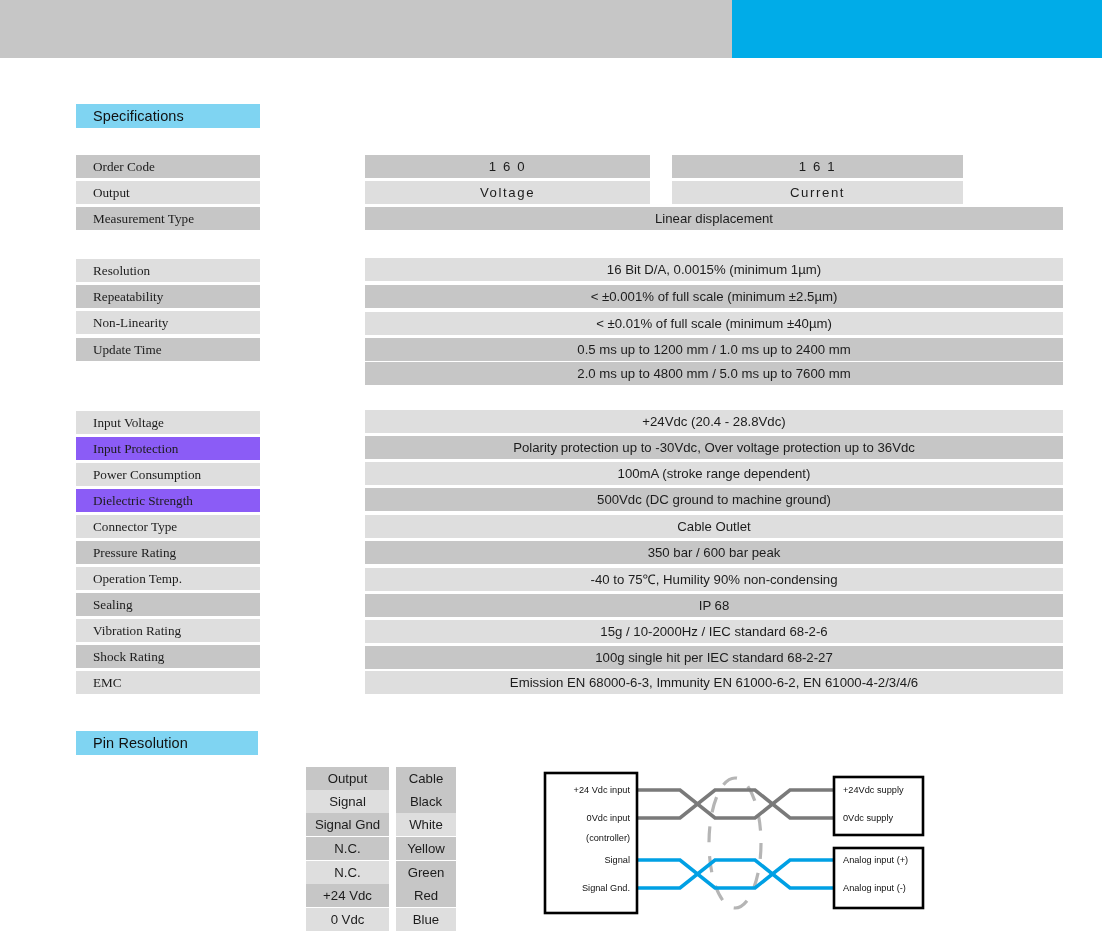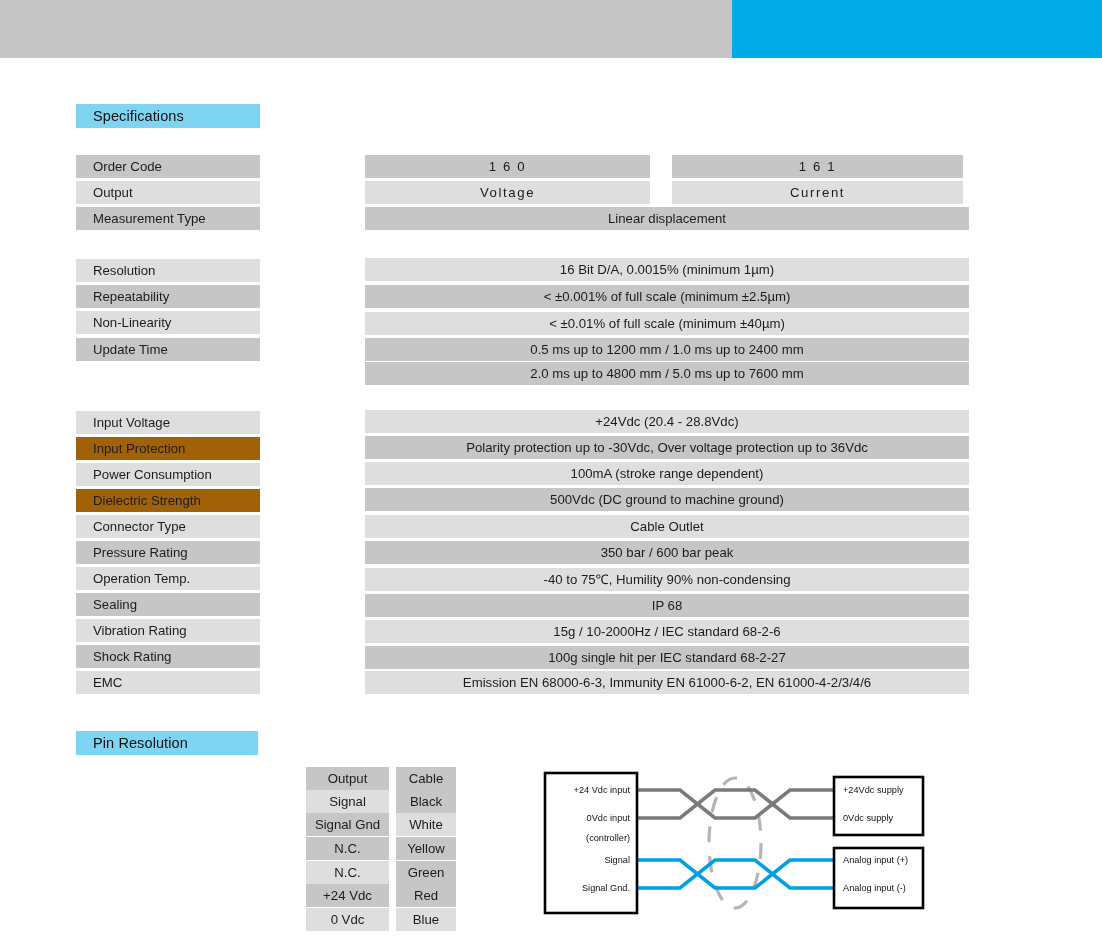--- a/index.html
+++ b/index.html
@@ -42,29 +42,30 @@
     font-size: 13.2px;
     color: #1c1c1c;
     white-space: nowrap;
     overflow: hidden;
   }
   .label-cell {
     left: 76px;
     width: 184px;
     padding-left: 17px;
     text-align: left;
+    font-family: Liberation Serif, serif;
   }
   .value-cell {
     text-align: center;
   }
   .bg-dark  { background: #c6c6c6; }
   .bg-light { background: #dedede; }
-  .bg-darker{ background: #a16207; }
+  .bg-darker{ background: #8b5cf6; }
 
-  .val-full { left: 365px; width: 604px; }
+  .val-full { left: 365px; width: 698px; }
   .val-left { left: 365px; width: 285px; }
   .val-right{ left: 672px; width: 291px; }
   .spaced { letter-spacing: 1.6px; text-align: center; }
 
   
   .pin-cell {
     position: absolute;
     height: 23px;
     line-height: 23px;
     font-size: 13.2px;

